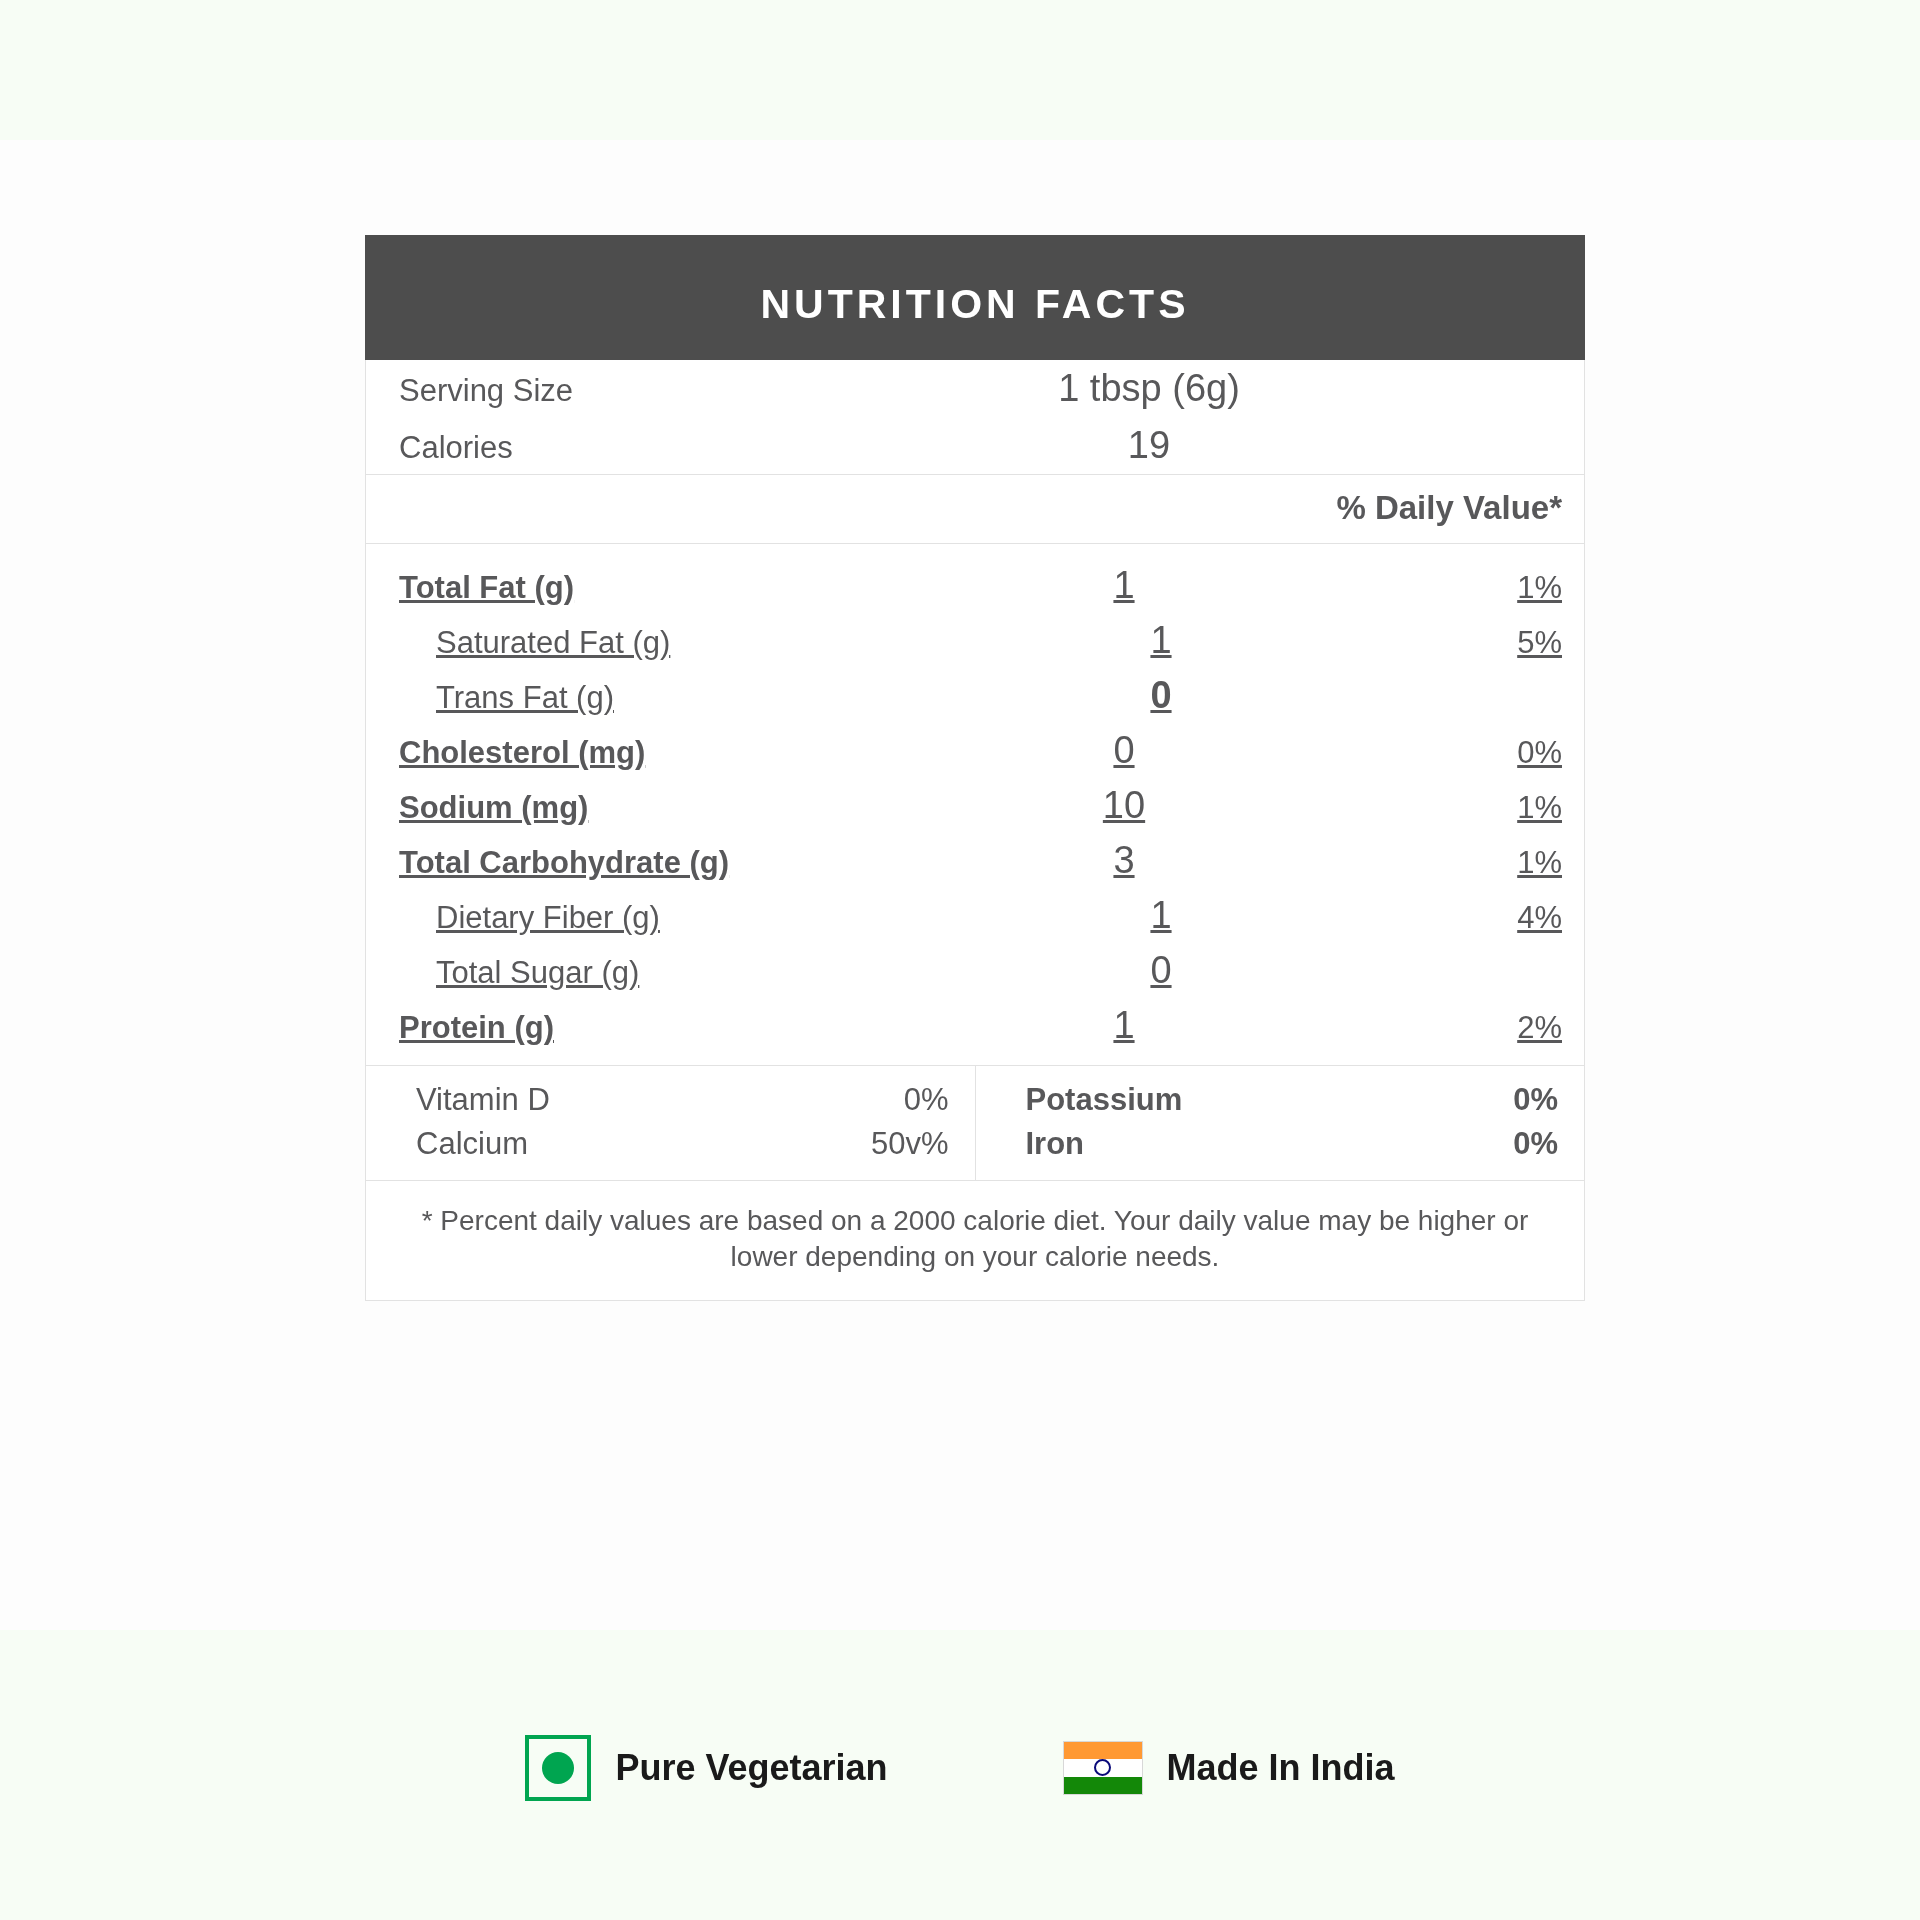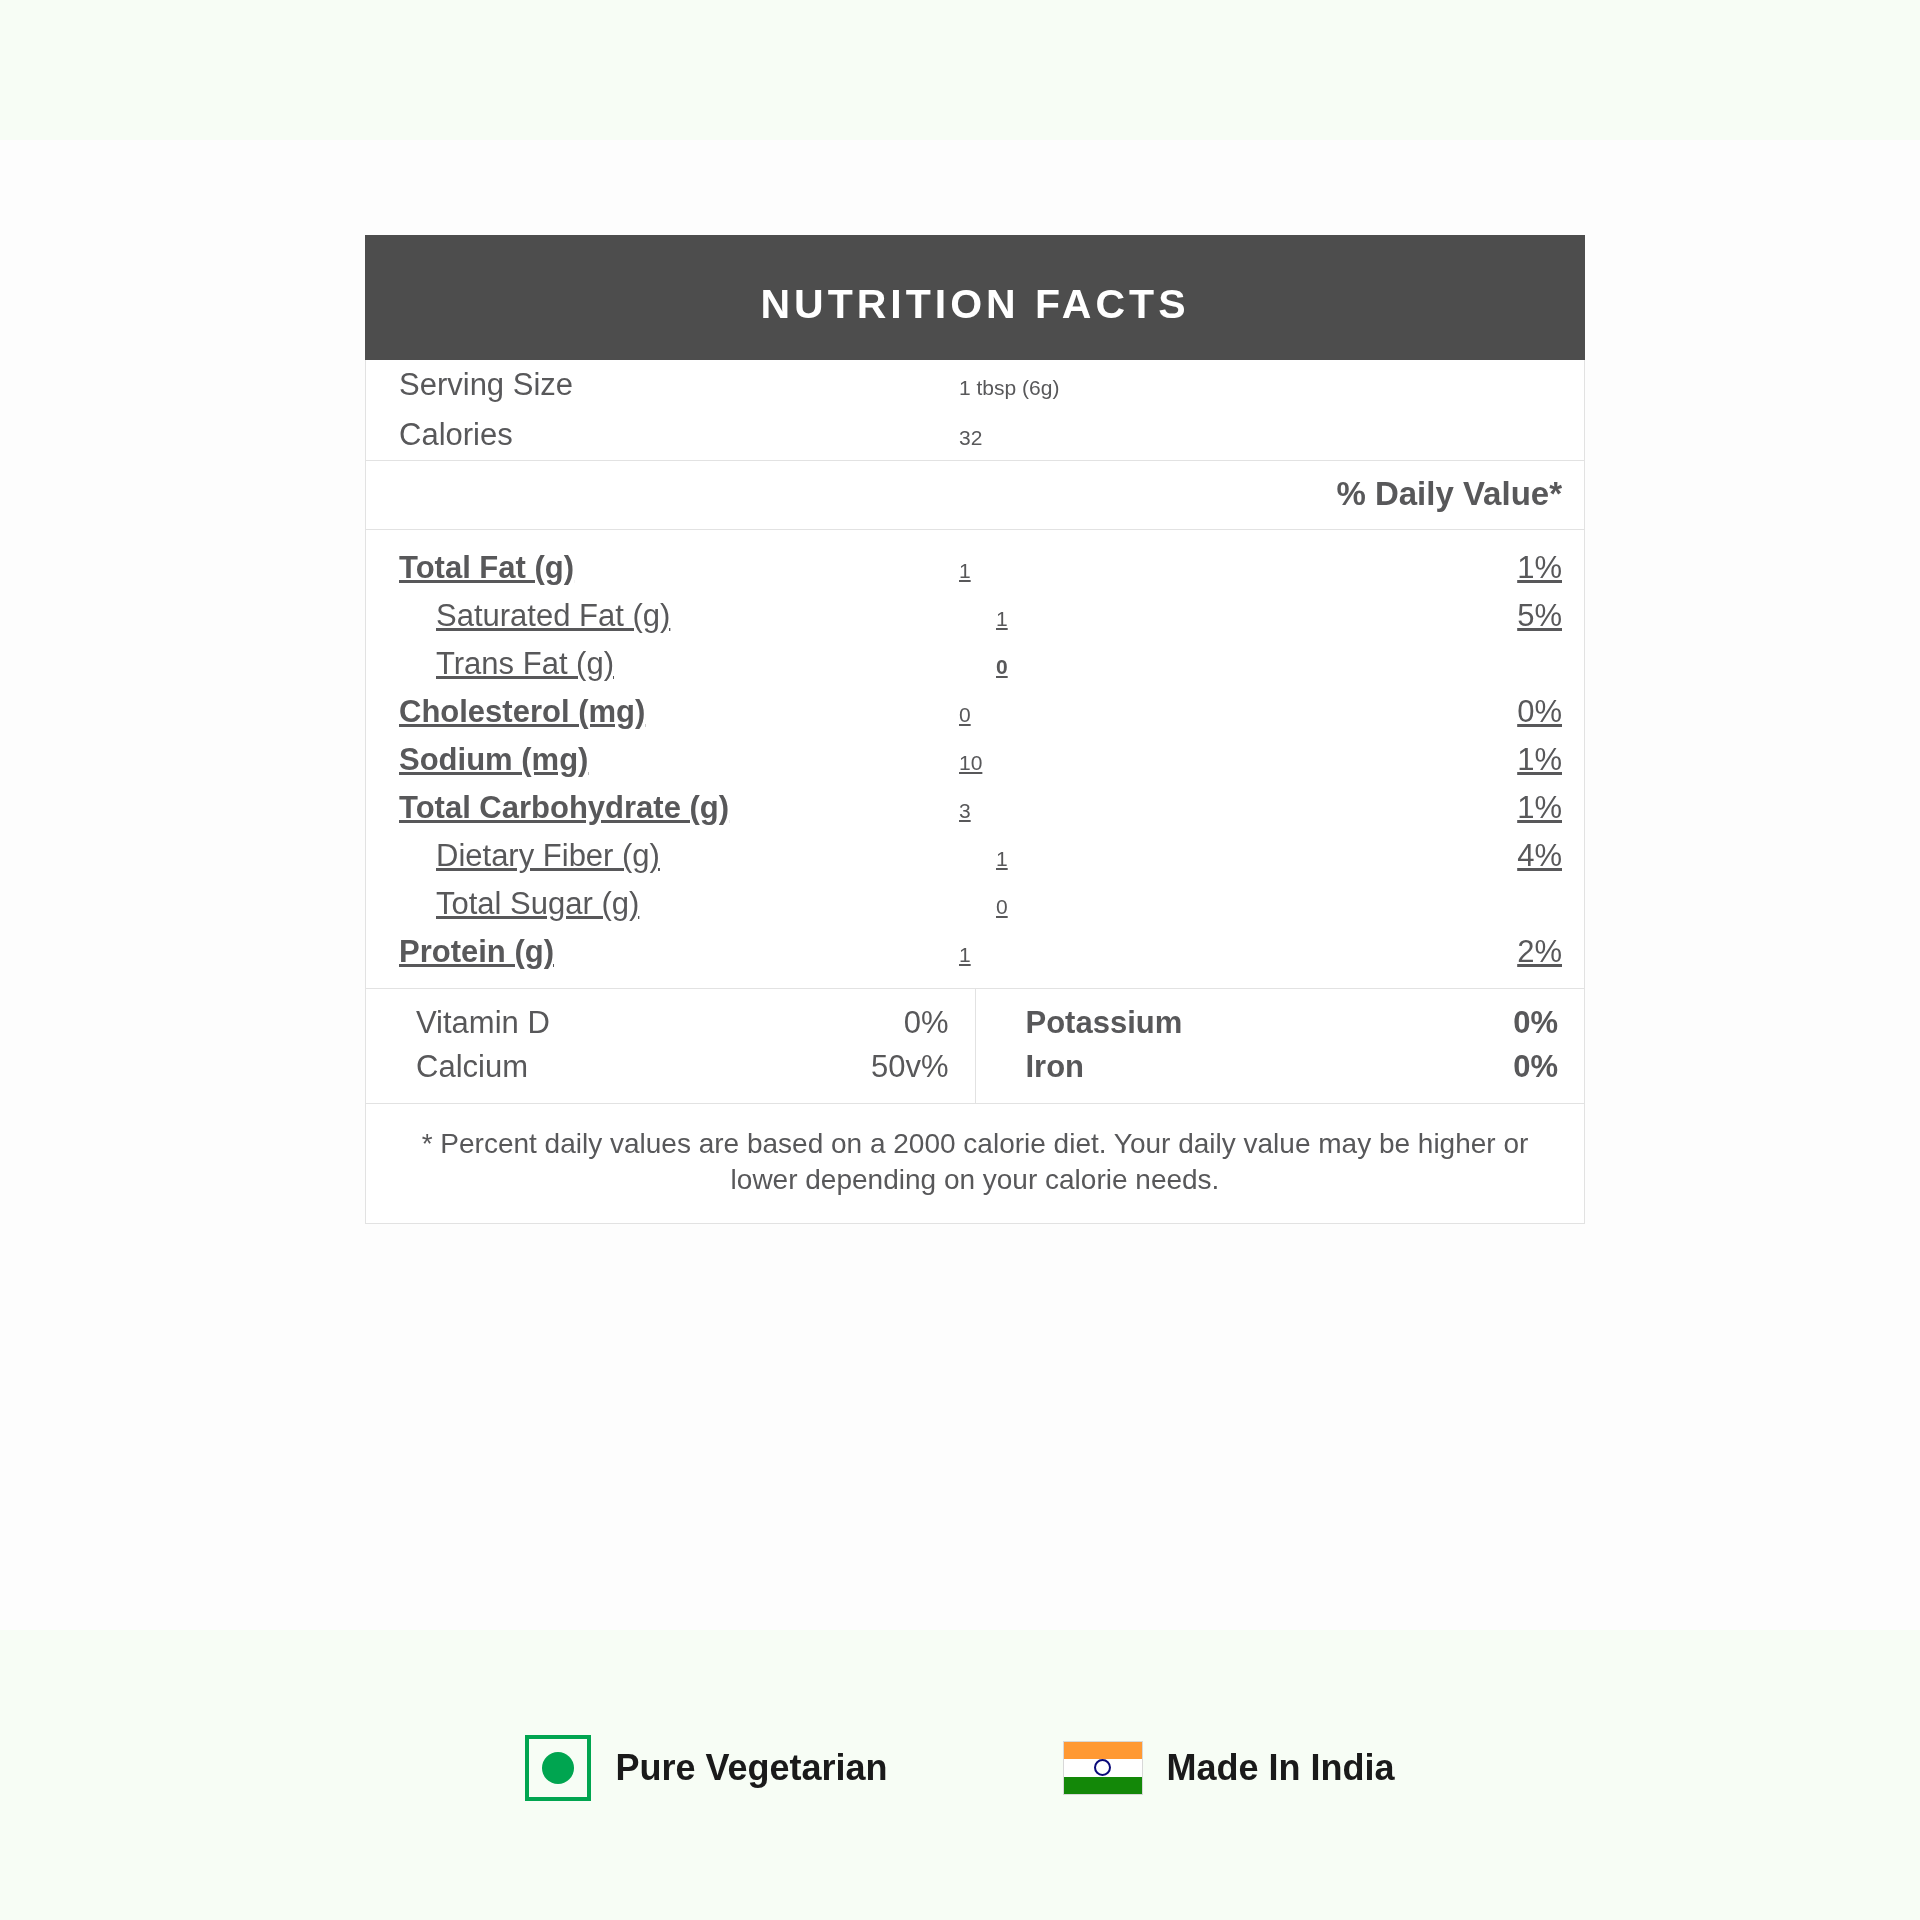--- a/index.html
+++ b/index.html
@@ -54,22 +54,22 @@
     align-items: baseline;
     color: #58585a;
   }
   .c-label {
     flex: 0 0 560px;
     padding-left: 33px;
     font-size: 31px;
   }
   .c-val {
     flex: 0 0 330px;
-    text-align: left;
-    font-size: 21px;
+    text-align: center;
+    font-size: 38px;
   }
   .c-dv {
     flex: 1;
     text-align: right;
     padding-right: 22px;
     font-size: 31px;
   }
   .serving .row {
     padding: 7px 0;
   }
@@ -212,21 +212,21 @@
     <div class="panel-header">NUTRITION FACTS</div>
 
     <div class="section serving">
       <div class="row">
         <div class="c-label">Serving Size</div>
         <div class="c-val">1 tbsp (6g)</div>
         <div class="c-dv"></div>
       </div>
       <div class="row">
         <div class="c-label">Calories</div>
-        <div class="c-val">32</div>
+        <div class="c-val">19</div>
         <div class="c-dv"></div>
       </div>
     </div>
 
     <div class="section">
       <div class="dv-head">% Daily Value*</div>
     </div>
 
     <div class="section nutrients">
       <div class="row">

